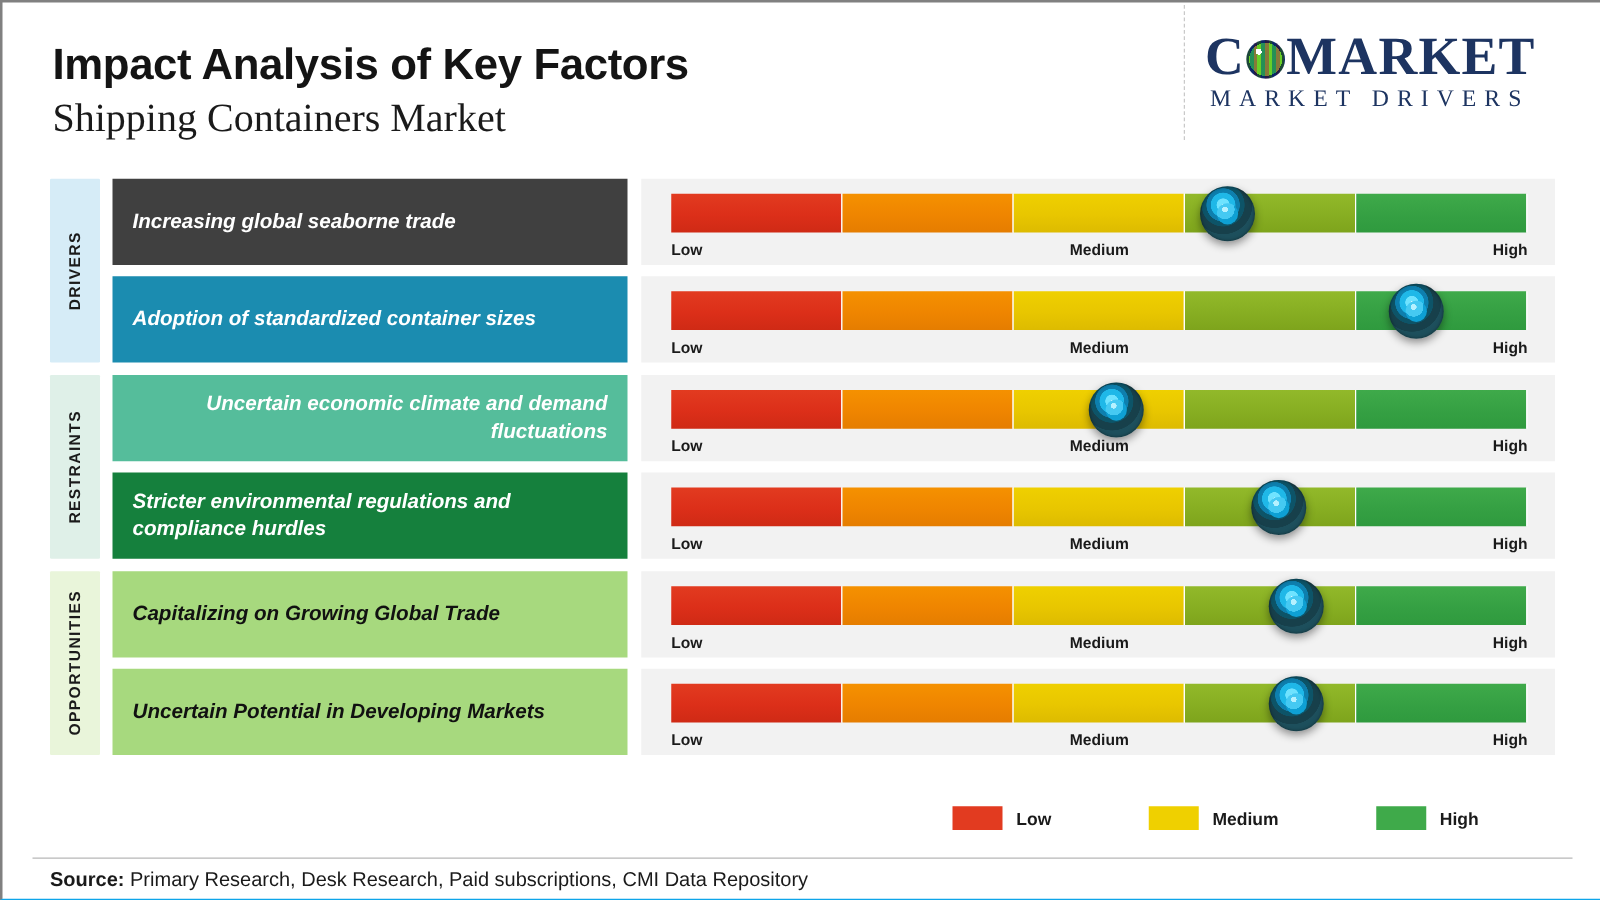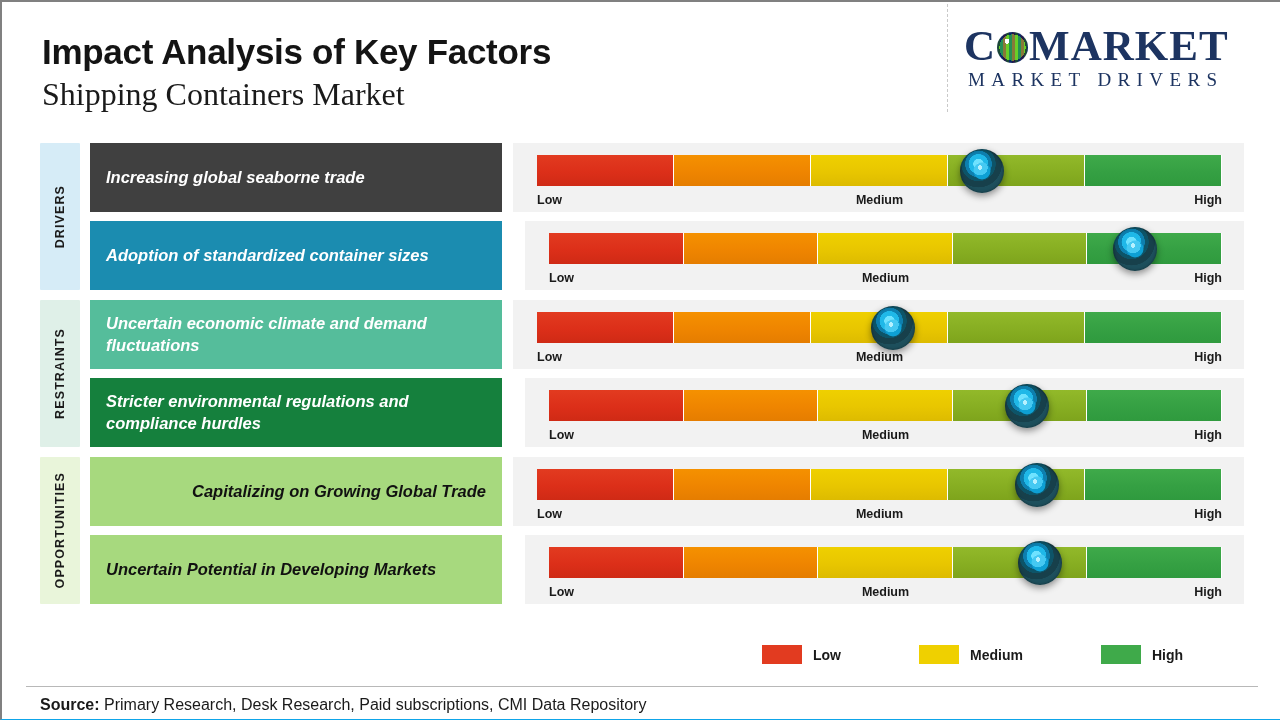--- a/index.html
+++ b/index.html
@@ -71,21 +71,21 @@
     border-radius: 1px;
   }
   .cat-strip span {
     writing-mode: vertical-rl; transform: rotate(180deg);
     font-size: 12.5px; font-weight: bold; color: #1a1a1a;
     letter-spacing: 1.1px; white-space: nowrap;
   }
 
   .cat-rows { flex: 1; display: flex; flex-direction: column; }
   .row { display: flex; align-items: stretch; margin-bottom: 9px; height: 69px; }
-  .row:last-child { margin-bottom: 0; gap: 12px; }
+  .row:last-child { margin-bottom: 0; }
 
   .factor {
     width: 412px; flex: 0 0 412px;
     display: flex; align-items: center;
     padding: 0 16px;
     font-size: 16.5px; font-weight: bold; font-style: italic;
     line-height: 1.28;
   }
 
   .gauge-cell {
@@ -232,21 +232,21 @@
       </div>
     </div>
 
     <div class="cat-group">
       <div class="cat-strip" style="background:#dff0e8;">
         <span>RESTRAINTS</span>
       </div>
       <div class="cat-rows">
 
         <div class="row">
-          <div class="factor" style="background:#55bd9b;color:#ffffff;">
+          <div class="factor" style="background:#55bd9b;color:#ffffff;text-align:right;">
             <span>Uncertain economic climate and demand fluctuations</span>
           </div>
           <div class="gauge-cell">
             <div class="bar">
               <div class="seg s1"></div>
               <div class="seg s2"></div>
               <div class="seg s3"></div>
               <div class="seg s4"></div>
               <div class="seg s5"></div>
               <div class="marker" style="left:52%;"></div>
@@ -283,21 +283,21 @@
       </div>
     </div>
 
     <div class="cat-group">
       <div class="cat-strip" style="background:#e9f5da;">
         <span>OPPORTUNITIES</span>
       </div>
       <div class="cat-rows">
 
         <div class="row">
-          <div class="factor" style="background:#a7d97e;color:#111111;justify-content:flex-end;">
+          <div class="factor" style="background:#a7d97e;color:#111111;">
             <span>Capitalizing on Growing Global Trade</span>
           </div>
           <div class="gauge-cell">
             <div class="bar">
               <div class="seg s1"></div>
               <div class="seg s2"></div>
               <div class="seg s3"></div>
               <div class="seg s4"></div>
               <div class="seg s5"></div>
               <div class="marker" style="left:73%;"></div>

